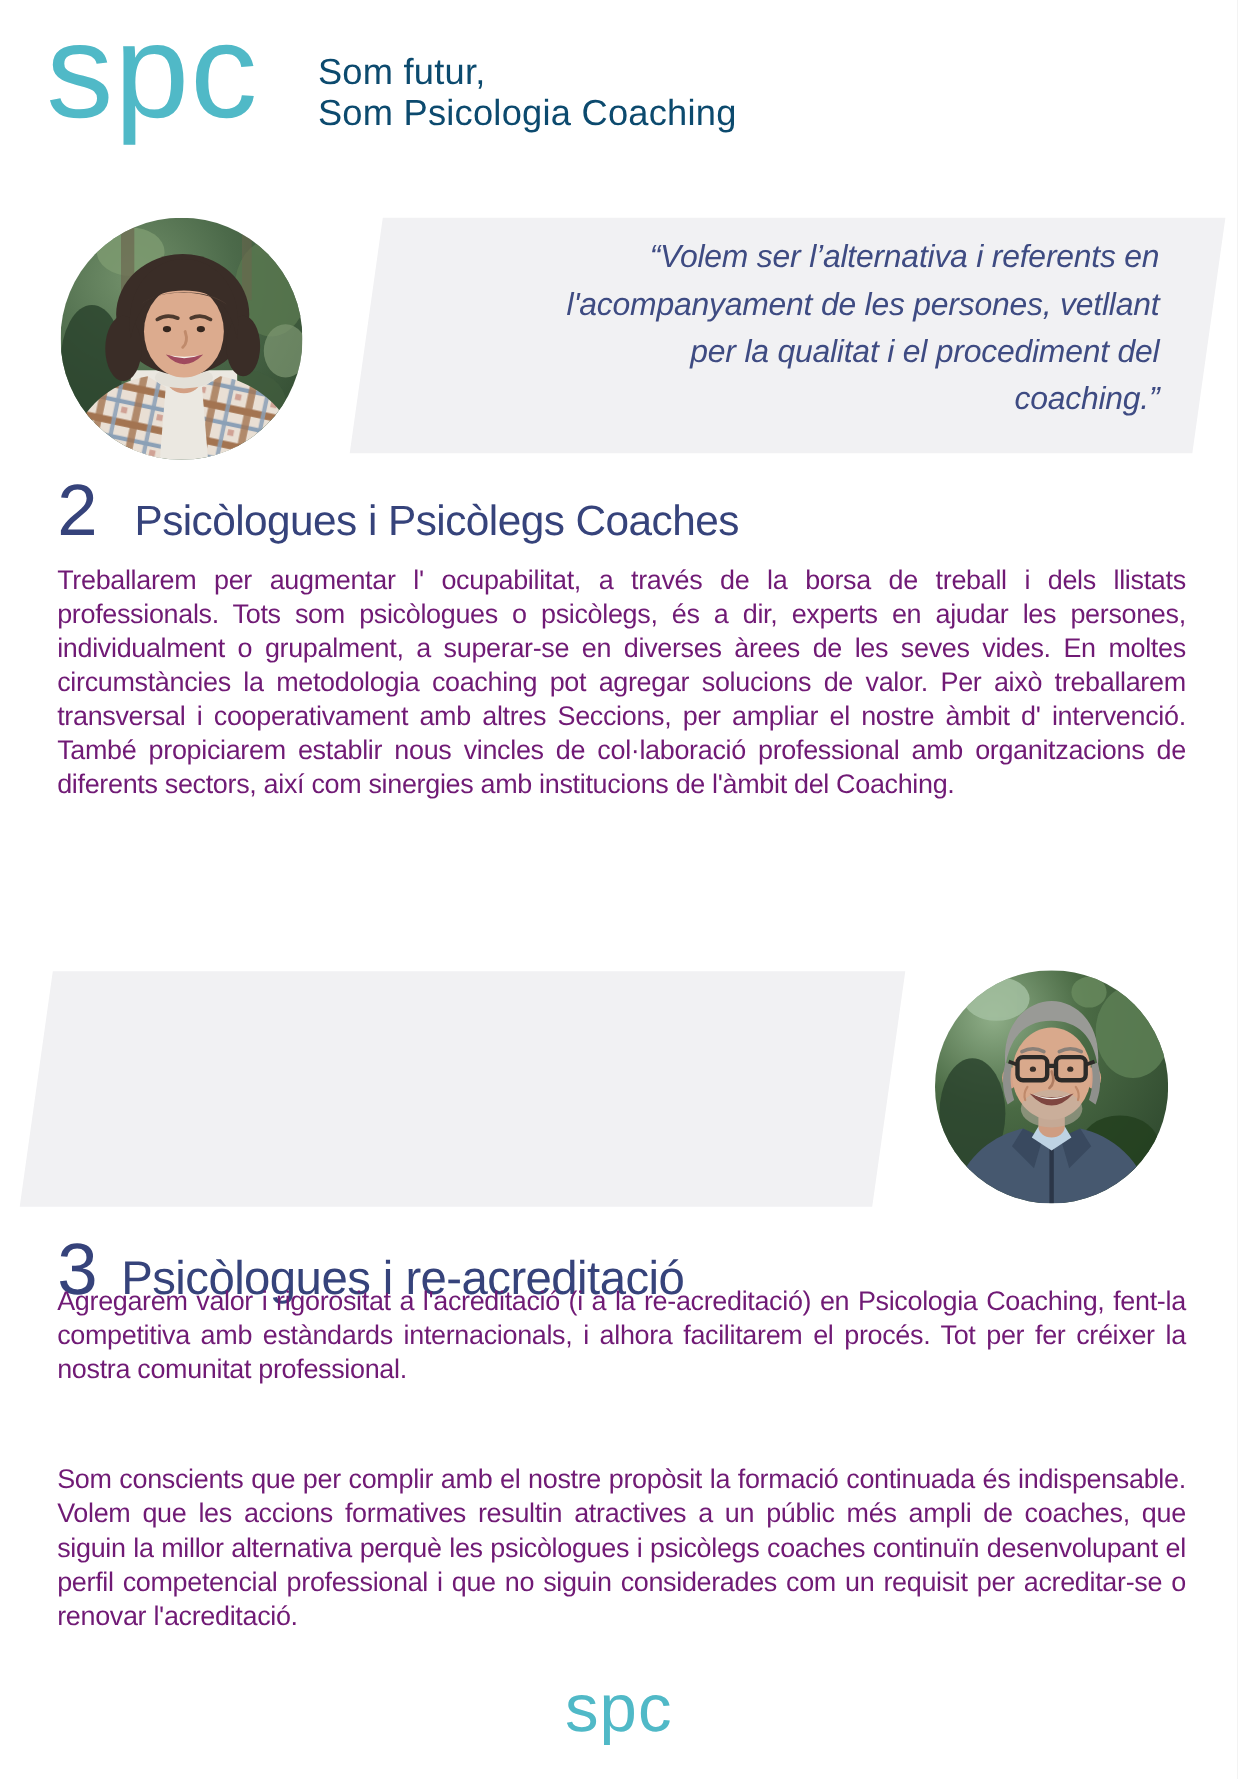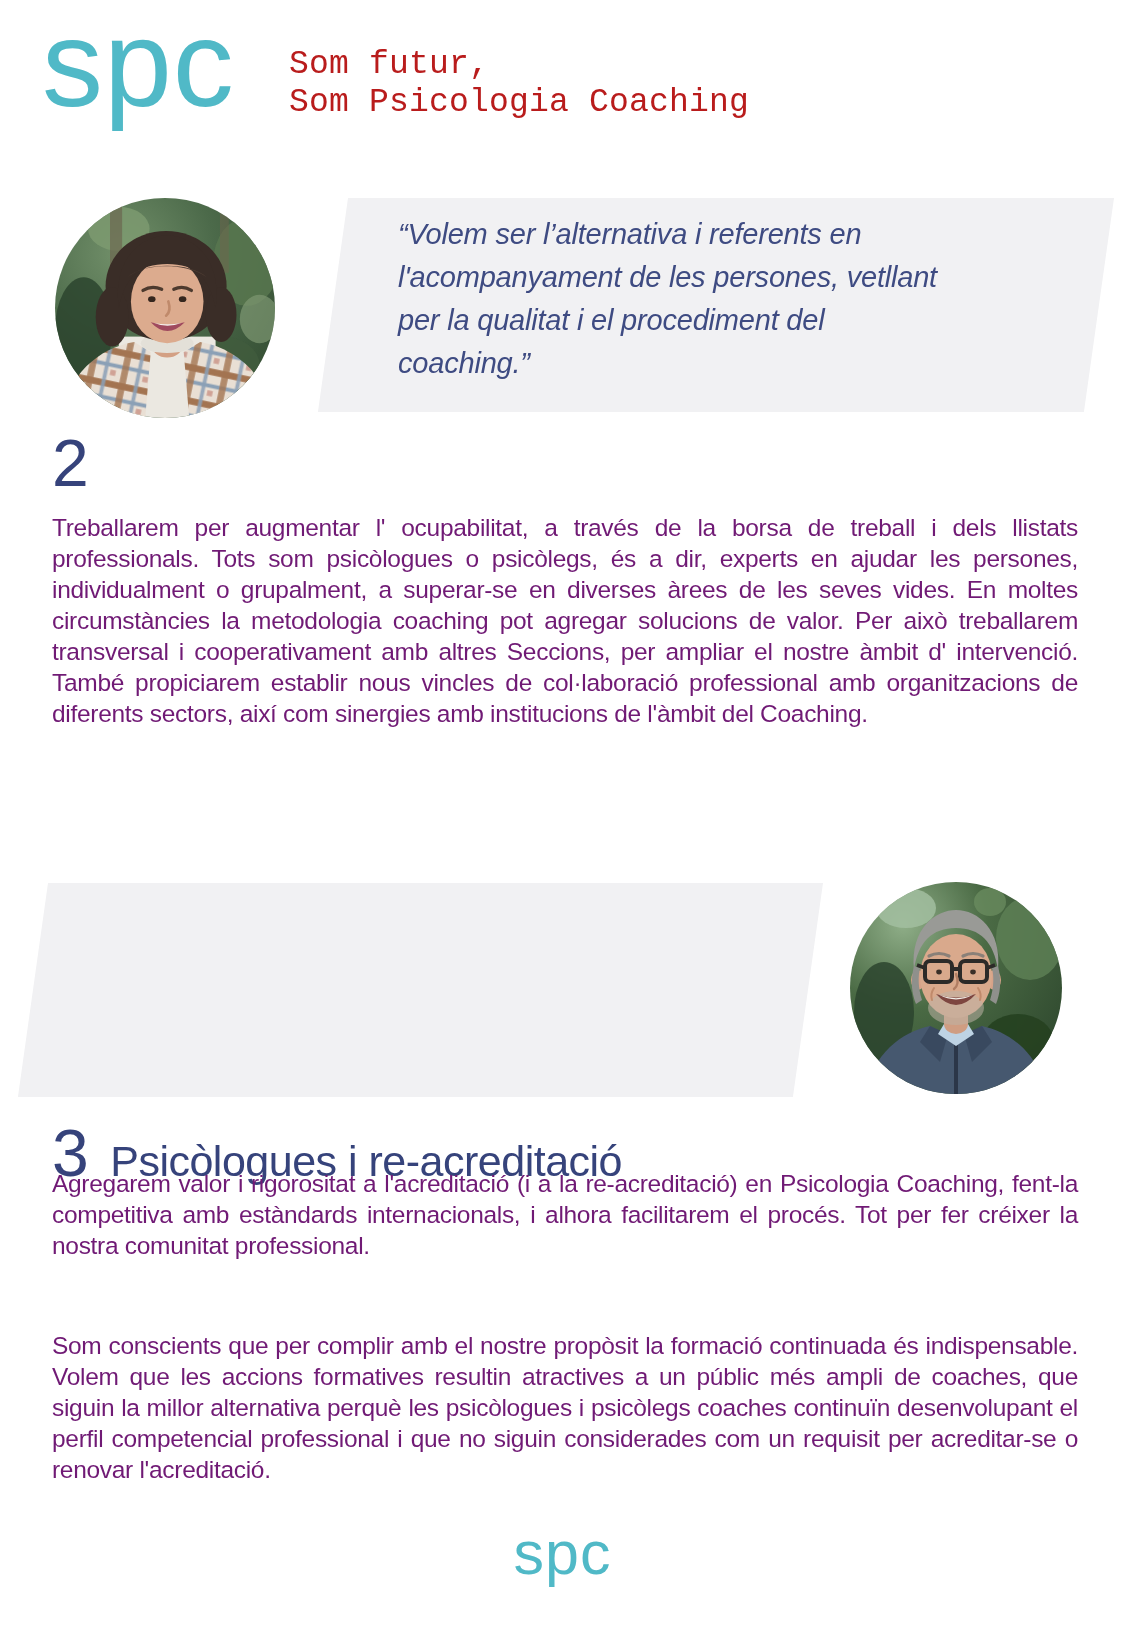--- a/index.html
+++ b/index.html
@@ -10,31 +10,31 @@
     font-family:"Liberation Sans", sans-serif;
     padding-left:36px;
   }
   
   .logo-top {
     position:absolute; left:42px; top:-6px;
     font-size:122px; line-height:140px; color:#50b9c7; letter-spacing:1px;
   }
   .tagline {
     position:absolute; left:289px; top:46px;
-    font-size:33px; line-height:38px; color:#b91c1c; letter-spacing:0.2px;font-family:Liberation Mono, monospace;
+    font-size:33px; line-height:38px; color:#0c4a6e; letter-spacing:0.2px;
   }
   
   .panel {
     position:absolute; background:#f1f1f3;
     transform:skewX(-8deg); transform-origin:top left;
   }
   .panel-1 { left:348px; top:198px; width:766px; height:214px; }
   .panel-2 { left:48px;  top:883px; width:775px; height:214px; }
   .quote-text {
-    position:absolute; text-align:left; font-style:italic;
+    position:absolute; text-align:right; font-style:italic;
     color:#3e4b82; white-space:pre-line; letter-spacing:-0.2px;
   }
   .quote-1 { left:398px; top:213px; width:656px; font-size:29px; line-height:43px; }
   .quote-2 { left:103px; top:906px; width:664px; font-size:29px; line-height:45px; }
   
   .portrait {
     position:absolute; border-radius:50%; overflow:hidden;
   }
   .portrait svg { display:block; width:100%; height:100%; }
   .portrait-woman { left:55px;  top:198px; width:220px; height:220px; }
@@ -125,20 +125,21 @@
       <ellipse cx="88" cy="92" rx="3.4" ry="2.6" fill="#35261e"></ellipse>
       <ellipse cx="116" cy="92" rx="3.4" ry="2.6" fill="#35261e"></ellipse>
       <path d="M103,94 Q106,103 101,107" stroke="#c08a6b" stroke-width="2.4" fill="none" stroke-linecap="round"></path>
       <path d="M87,113 Q102,129 118,113 Q102,117.5 87,113 Z" fill="#a04a5e"></path>
       <path d="M90,113.6 Q102,118.5 115,113.6 Q102,116 90,113.6 Z" fill="#f6f1ea"></path>
     </svg>
   </div>
 
   <div class="section-heading heading-2">
     <span class="section-number">2</span>
+    <span class="title-rest" style="margin-left:12px;">Psicòlogues i Psicòlegs Coaches</span>
   </div>
   <div class="body-par par-s2">Treballarem per augmentar l' ocupabilitat, a través de la borsa de treball i dels llistats professionals. Tots som psicòlogues o psicòlegs, és a dir, experts en ajudar les persones, individualment o grupalment, a superar-se en diverses àrees de les seves vides. En moltes circumstàncies la metodologia coaching pot agregar solucions de valor. Per això treballarem transversal i cooperativament amb altres Seccions, per ampliar el nostre àmbit d' intervenció. També propiciarem establir nous vincles de col·laboració professional amb organitzacions de diferents sectors, així com sinergies amb institucions de l'àmbit del Coaching.</div>
 
   <div class="panel panel-2"></div>
 
   <div class="portrait portrait-man">
     <svg viewBox="0 0 212 212">
       <defs>
         <radialGradient id="mbg" cx="25%" cy="20%" r="100%">
           <stop offset="0%" stop-color="#8fae88"></stop>

